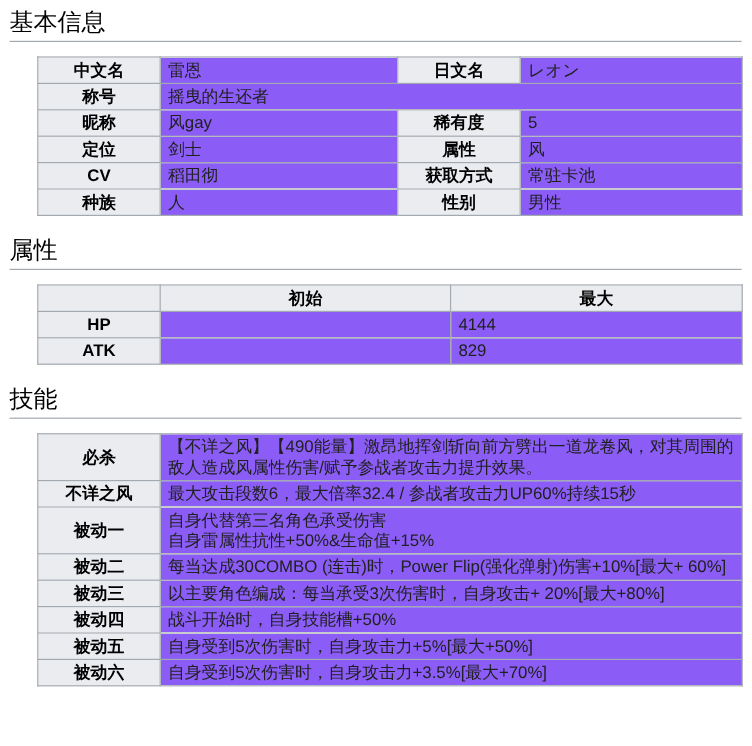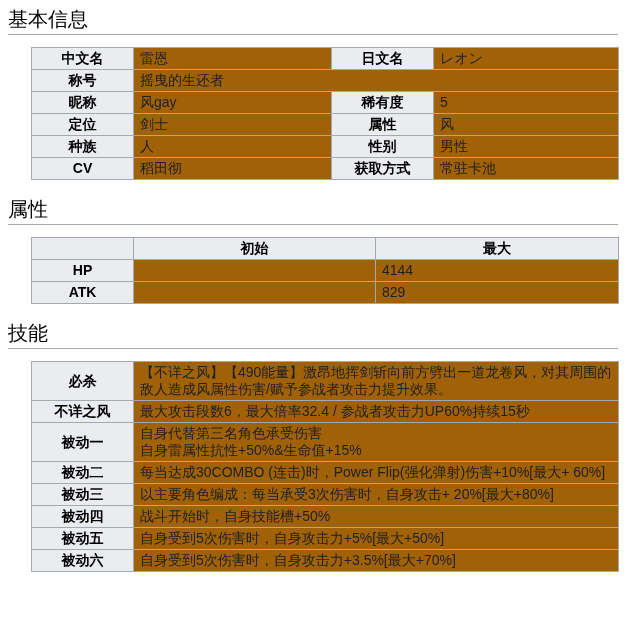--- a/index.html
+++ b/index.html
@@ -48,21 +48,21 @@
     overflow: hidden;
   }
   table.wikitable th {
     background: #eaecf0;
     font-weight: bold;
     text-align: center;
     color: #000000;
   }
   table.wikitable td {
     text-align: left;
-    background: #a16207;
+    background: #8b5cf6;
   }
   .multiline {
     white-space: pre-line;
   }
 </style>
 </head>
 <body>
 
 <h2 class="section-heading">基本信息</h2>
 
@@ -90,30 +90,30 @@
       <th>稀有度</th>
       <td>5</td>
     </tr>
     <tr>
       <th>定位</th>
       <td>剑士</td>
       <th>属性</th>
       <td>风</td>
     </tr>
     <tr>
+      <th>CV</th>
+      <td>稻田彻</td>
+      <th>获取方式</th>
+      <td>常驻卡池</td>
+    </tr>
+    <tr>
       <th>种族</th>
       <td>人</td>
       <th>性别</th>
       <td>男性</td>
-    </tr>
-    <tr>
-      <th>CV</th>
-      <td>稻田彻</td>
-      <th>获取方式</th>
-      <td>常驻卡池</td>
     </tr>
   </tbody>
 </table>
 
 <h2 class="section-heading spaced">属性</h2>
 
 <table class="wikitable">
   <colgroup>
     <col style="width:102px">
       <col style="width:242px">

